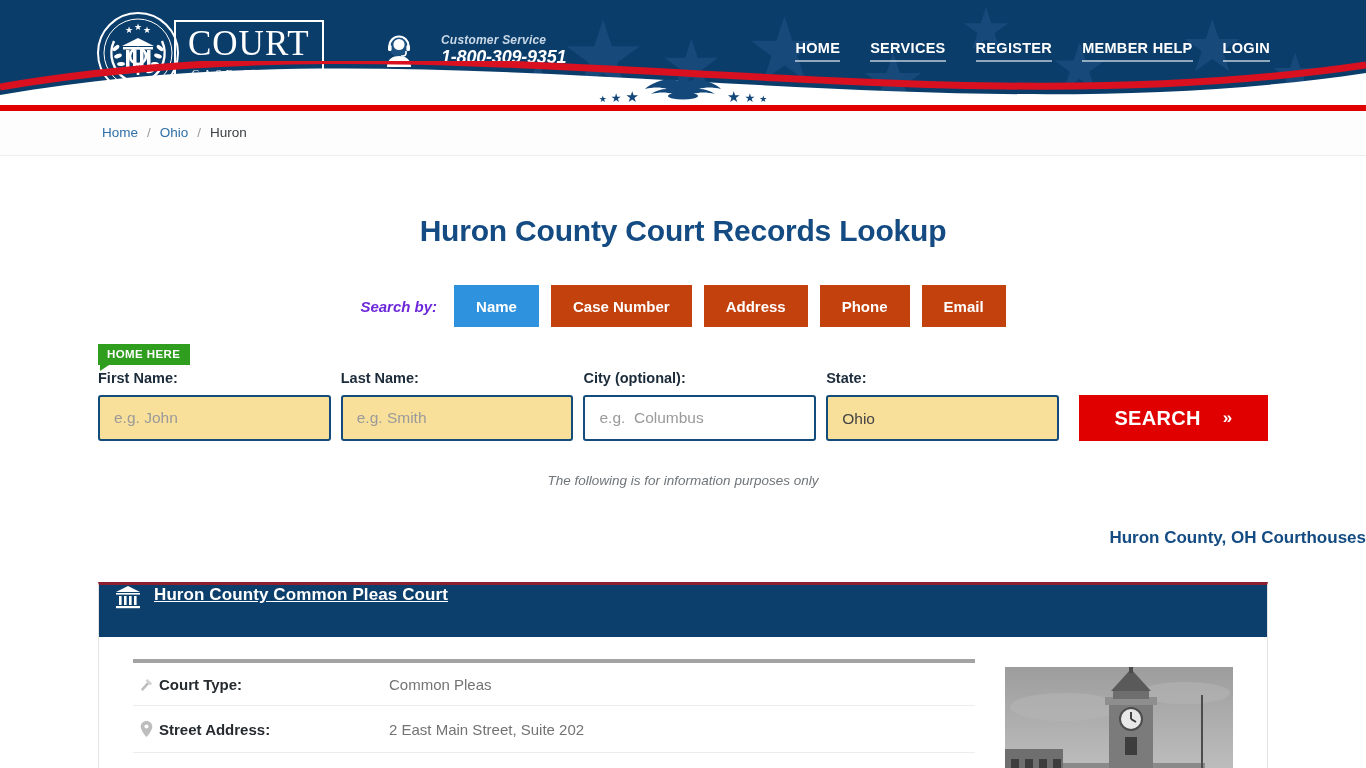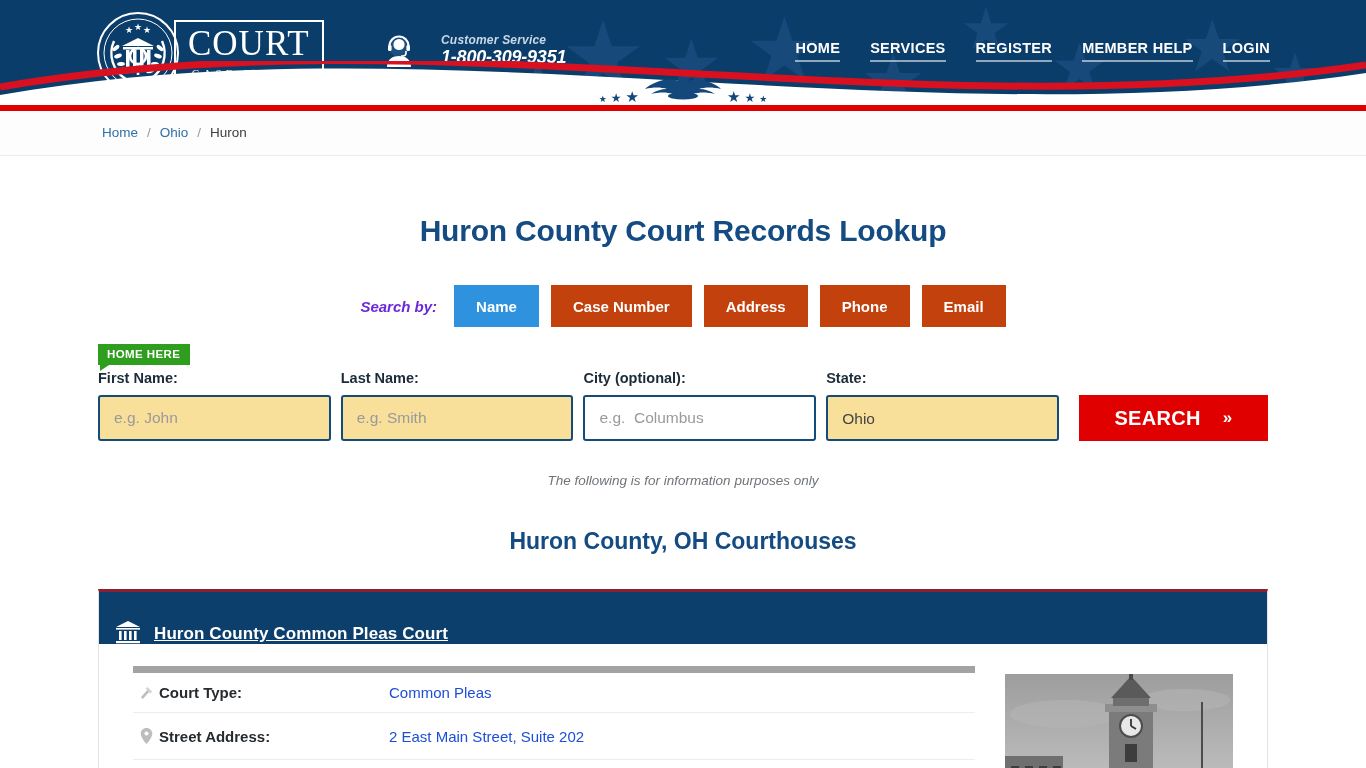--- a/index.html
+++ b/index.html
@@ -309,41 +309,41 @@
 
   .disclaimer {
     text-align: center;
     color: #6e7479;
     font-size: 13.5px;
     font-style: italic;
     margin-top: 32px;
   }
 
   .section-title {
-    text-align: center;
+    text-align: right;
     color: #134b82;
-    font-size: 23px;
+    font-size: 17px;
     font-weight: bold;
     margin: 0;
     padding-top: 40px;
   }
 
   
   .card {
     width: 1170px;
     margin: 34px auto 0 auto;
     background: #ffffff;
     border: 1px solid #e3e3e3;
     border-top: 3px solid #8d2030;
   }
   .card-head {
     background: #0d3f6d;
     height: 52px;
     display: flex;
-    align-items: flex-end;
+    align-items: flex-start;
     padding-left: 16px;
     gap: 13px;
   }
   .bank-icon { width: 26px; height: 24px; flex: 0 0 26px; }
   .card-head a {
     color: #ffffff;
     font-size: 17px;
     font-weight: bold;
     text-decoration: underline;
     letter-spacing: .1px;
@@ -353,35 +353,35 @@
     padding: 22px 34px 0 34px;
     gap: 30px;
   }
   .detail-list { flex: 1 1 auto; }
   .detail-row {
     display: flex;
     align-items: center;
     height: 47px;
     border-bottom: 1px solid #ededed;
   }
-  .detail-row:first-child { border-top: 7px solid #a3a3a3; }
+  .detail-row:first-child { border-top: 4px solid #a3a3a3; }
   .d-icon {
     width: 26px; flex: 0 0 26px;
     display: flex; align-items: center; justify-content: center;
     color: #b4b4b4;
   }
   .d-label {
     width: 230px;
     flex: 0 0 230px;
     color: #262b2f;
     font-size: 15px;
     font-weight: bold;
   }
   .d-value {
-    color: #1d4ed8;
+    color: #737373;
     font-size: 15px;
   }
   .card-photo {
     flex: 0 0 228px;
     width: 228px;
     height: 160px;
     overflow: hidden;
     align-self: flex-start;
     margin-top: 8px;
   }

